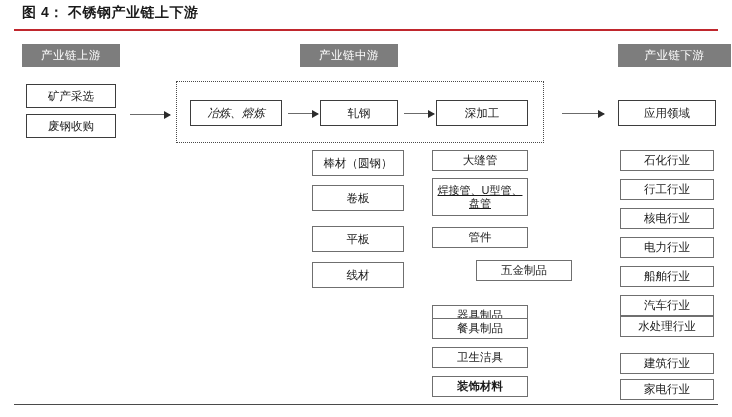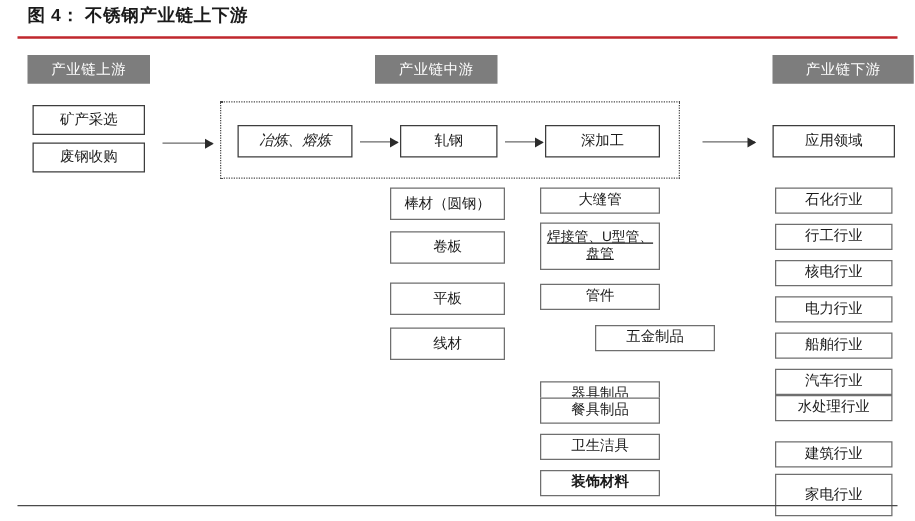--- a/index.html
+++ b/index.html
@@ -155,17 +155,17 @@
   <div class="node" style="left:432px; top:376px; width:96px; height:21px;font-weight:bold;">装饰材料</div>
 
   <div class="node" style="left:620px; top:150px; width:94px; height:21px;">石化行业</div>
   <div class="node" style="left:620px; top:179px; width:94px; height:21px;">行工行业</div>
   <div class="node" style="left:620px; top:208px; width:94px; height:21px;">核电行业</div>
   <div class="node" style="left:620px; top:237px; width:94px; height:21px;">电力行业</div>
   <div class="node" style="left:620px; top:266px; width:94px; height:21px;">船舶行业</div>
   <div class="node" style="left:620px; top:295px; width:94px; height:21px;">汽车行业</div>
   <div class="node" style="left:620px; top:316px; width:94px; height:21px;">水处理行业</div>
   <div class="node" style="left:620px; top:353px; width:94px; height:21px;">建筑行业</div>
-  <div class="node" style="left:620px; top:379px; width:94px; height:34px;">家电行业</div>
+  <div class="node" style="left:620px; top:379px; width:94px; height:21px;">家电行业</div>
 
   <div class="bottom-rule"></div>
 
 </div>
 
 </body></html>

